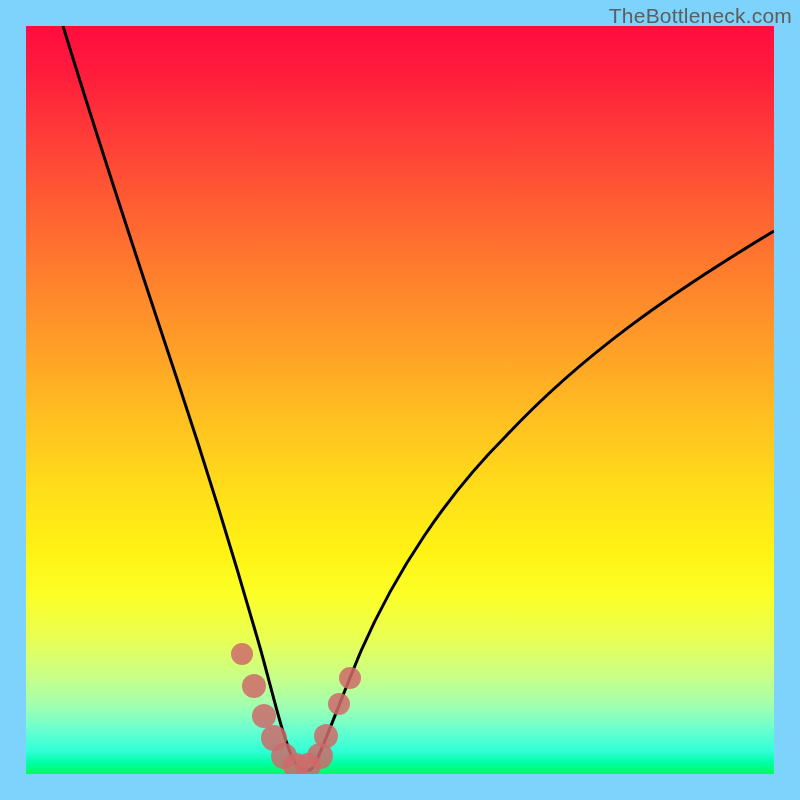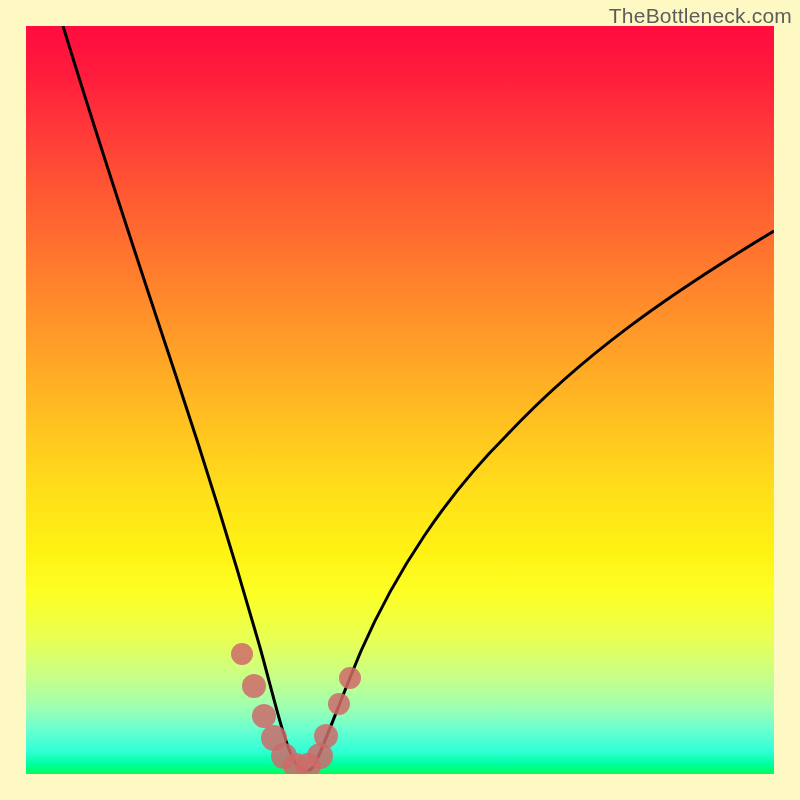--- a/index.html
+++ b/index.html
@@ -10,21 +10,21 @@
     overflow: hidden;
     background: #000;
     font-family: Arial, Helvetica, sans-serif;
   }
   .frame {
     position: absolute;
     top: 0;
     left: 0;
     width: 800px;
     height: 800px;
-    background: #fef9c3;
+    background: #7dd3fc;
   }
   .plot {
     position: absolute;
     top: 26px;
     left: 26px;
     width: 748px;
     height: 748px;
     overflow: hidden;
   }
   .gradient {

